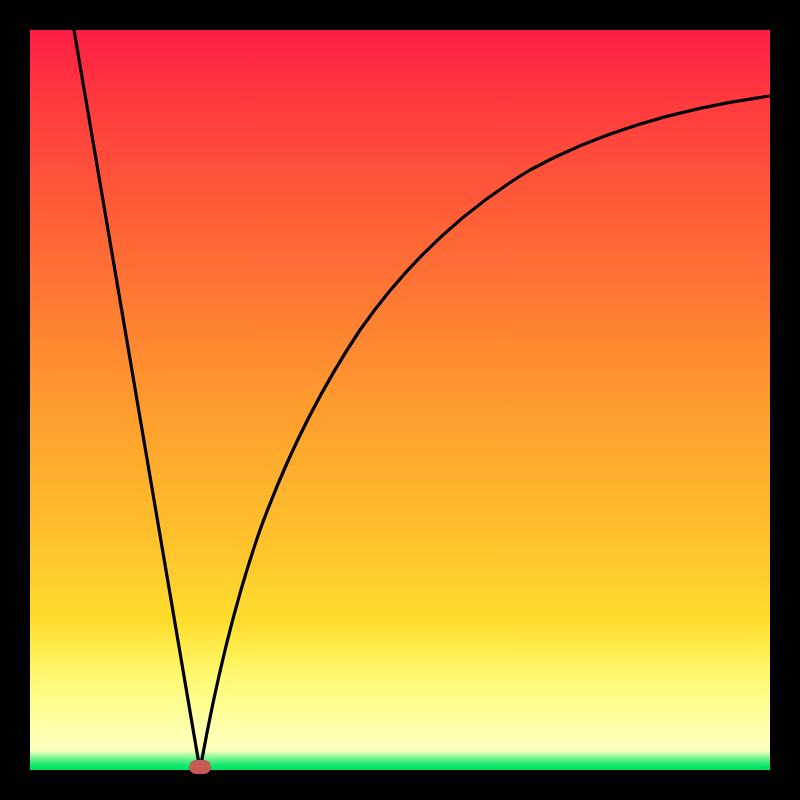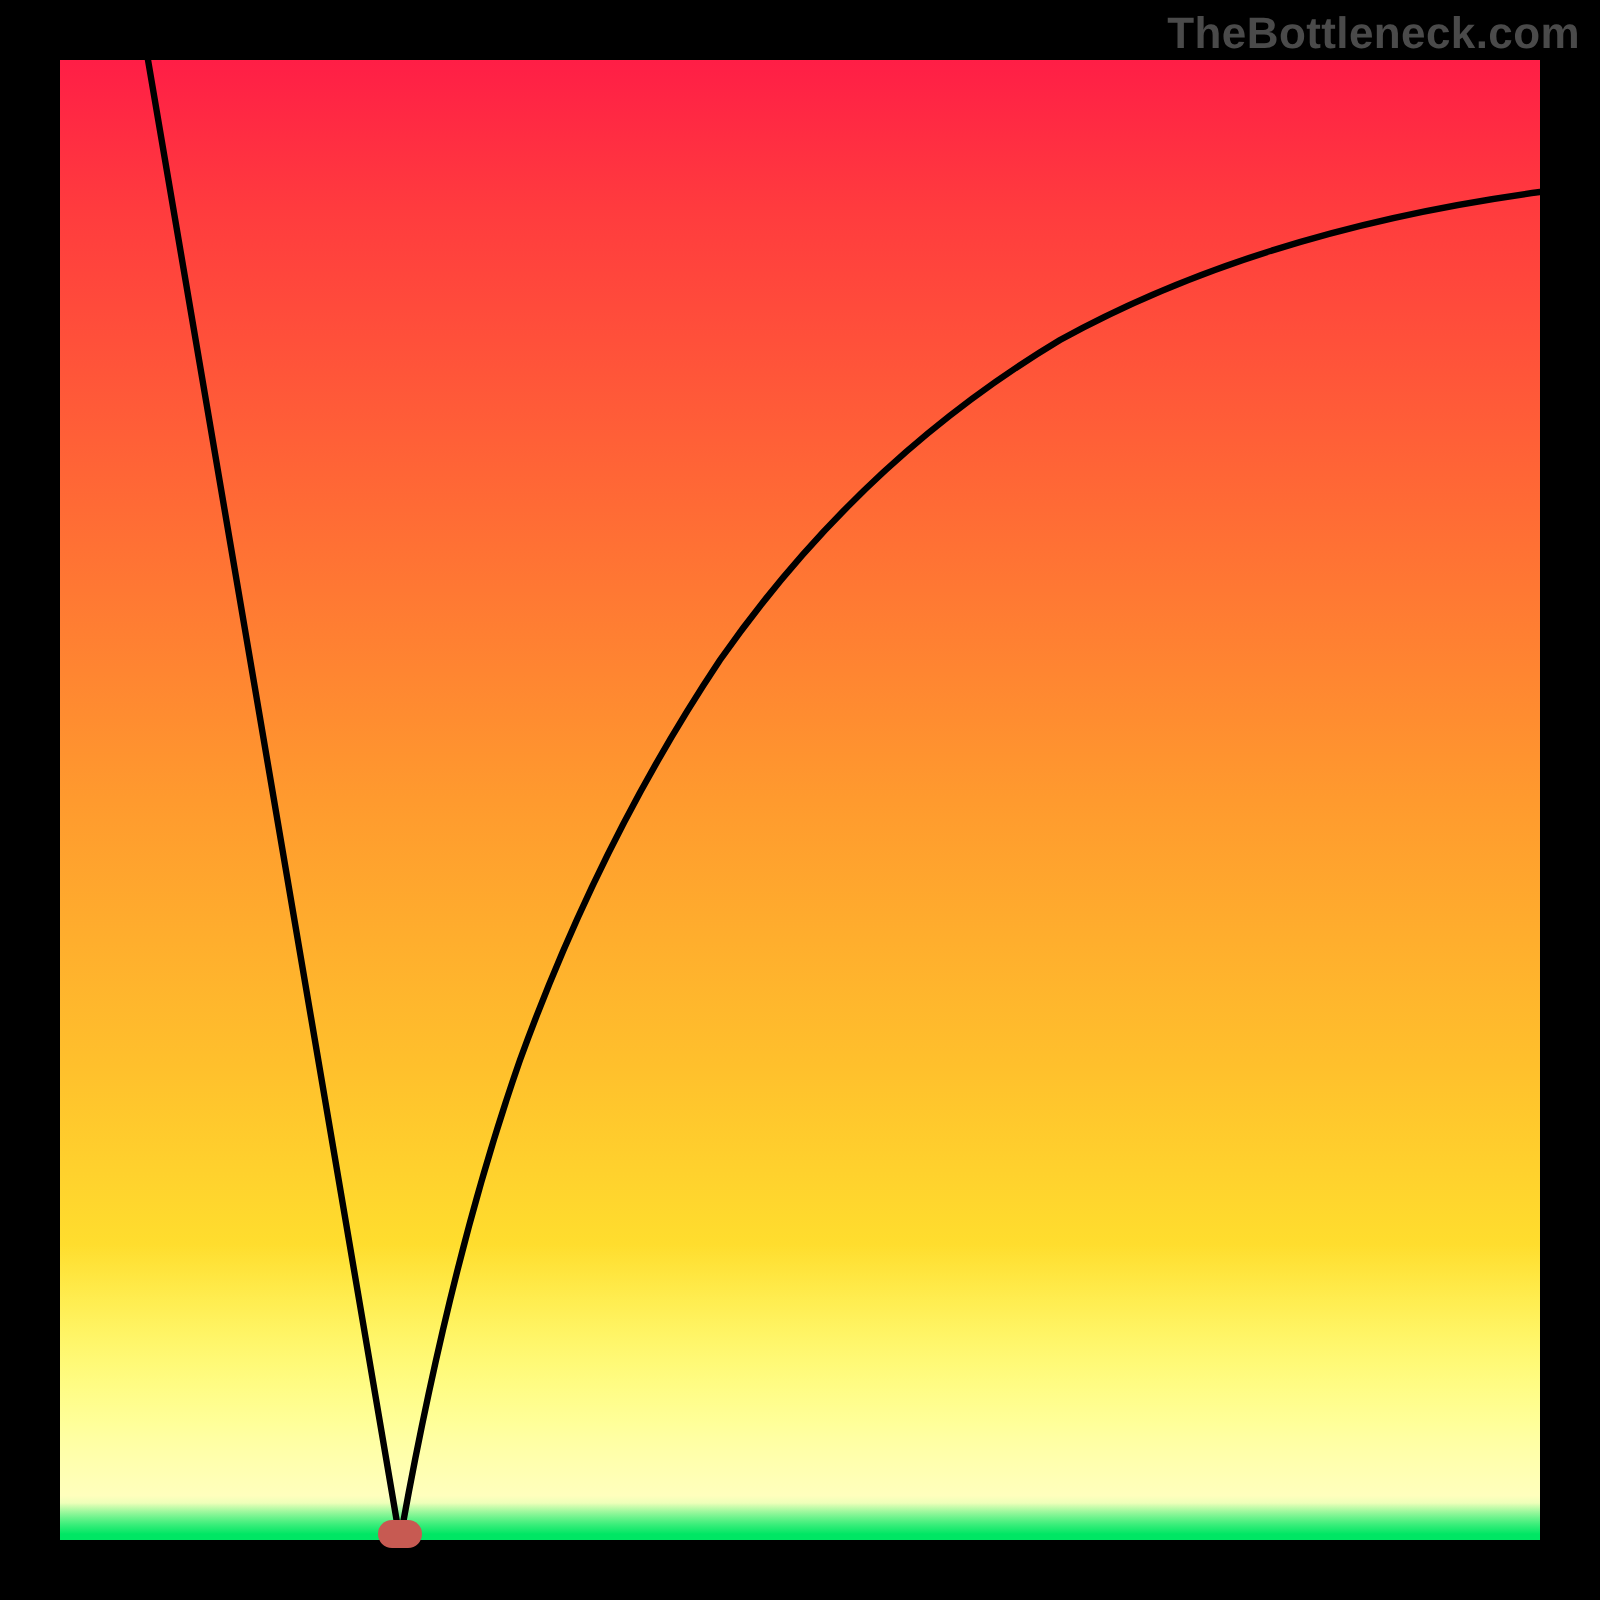--- a/index.html
+++ b/index.html
@@ -100,14 +100,13 @@
       <path d="M 170 740
                Q 195 600 230 500
                Q 270 390 330 300
                Q 400 200 500 140
                Q 600 85 740 66" fill="none" stroke="#000" stroke-width="3.2" stroke-linecap="round"></path>
     </svg>
 
     <div class="marker" style="left:170px; top:737px;"></div>
   </div>
 
-  <div class="attribution">TheBottleneck.com</div>
 </div>
 
 </body></html>

